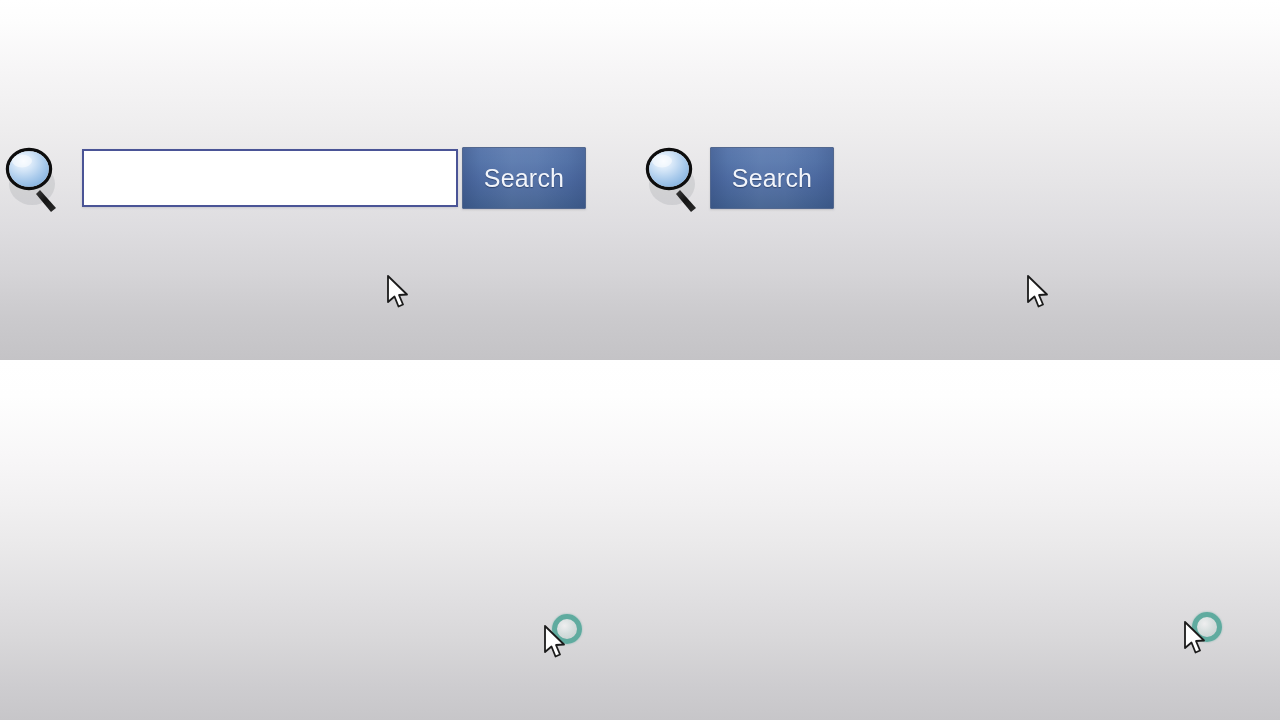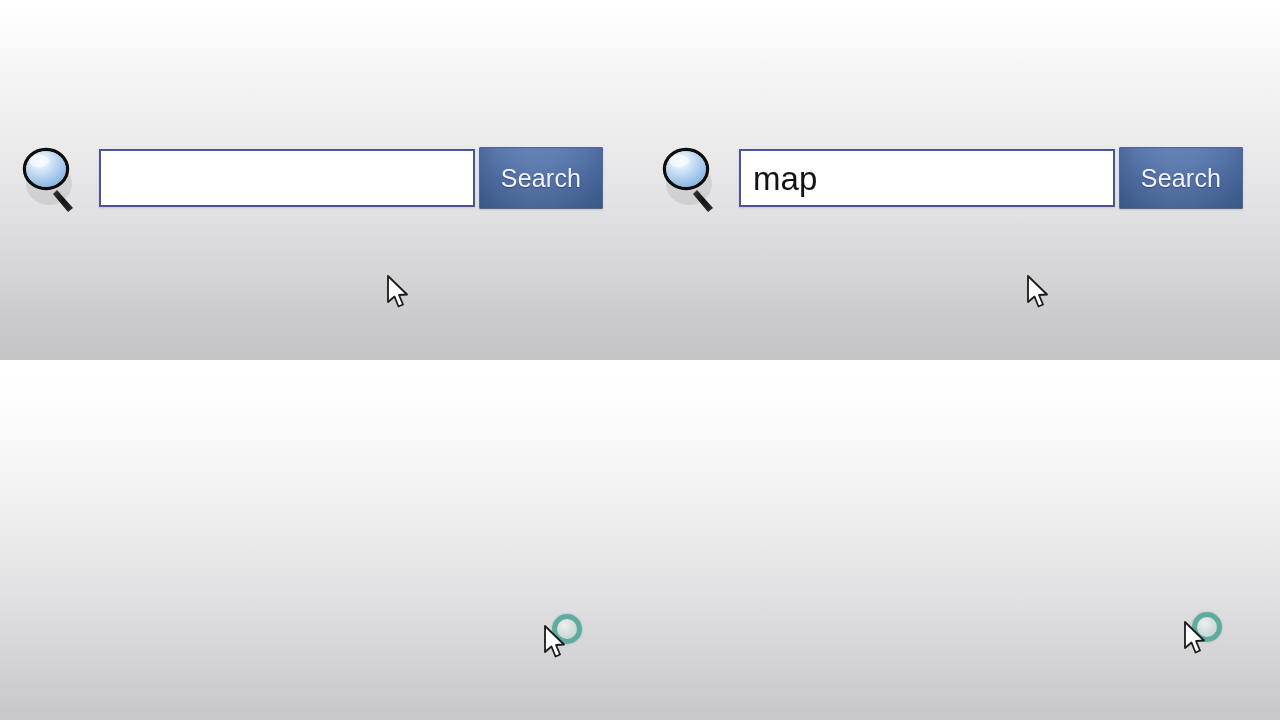--- a/index.html
+++ b/index.html
@@ -57,21 +57,21 @@
       #eae9ea 52%,
       #e1e0e2 65%,
       #d8d7d9 78%,
       #cecdd0 90%,
       #c7c6c9 100%);
   }
 
   
   .searchbar {
     position: absolute;
-    left: 21px;
+    left: 4px;
     display: flex;
     align-items: center;
   }
   .panel.row0 .searchbar { top: 142px; }
 
   
   .magnifier {
     position: relative;
     width: 62px;
     height: 72px;
@@ -230,23 +230,20 @@
             </linearGradient>
           </defs>
           <ellipse cx="26" cy="35" rx="23" ry="21" fill="rgba(120,125,135,0.18)" transform="translate(2,7)"></ellipse>
           <path d="M36 48 L52 66 L47 70 L32 52 Z" fill="url(#handleB)"></path>
           <ellipse cx="25" cy="27" rx="21.5" ry="19.5" fill="none" stroke="#0d0d0d" stroke-width="3.4"></ellipse>
           <ellipse cx="25" cy="27" rx="19.8" ry="17.8" fill="url(#lensB)"></ellipse>
           <ellipse cx="18" cy="19" rx="10" ry="6.5" fill="rgba(255,255,255,0.5)"></ellipse>
         </svg>
       </div>
 
-      <div class="search-input">
-        <span class="search-value">map</span>
-      </div>
 
       <div class="search-button">
         <span class="search-button-label">Search</span>
       </div>
     </div>
 
     <div class="cursor" style="left:386px; top:274px;">
       <svg width="26" height="38" viewBox="0 0 26 38">
         <path d="M2 2 L2 28 L8.5 22.5 L12.5 32.5 L17 30.5 L13 21 L21 20.5 Z" fill="#ffffff" stroke="#1b1b1b" stroke-width="1.8" stroke-linejoin="round"></path>
       </svg>

